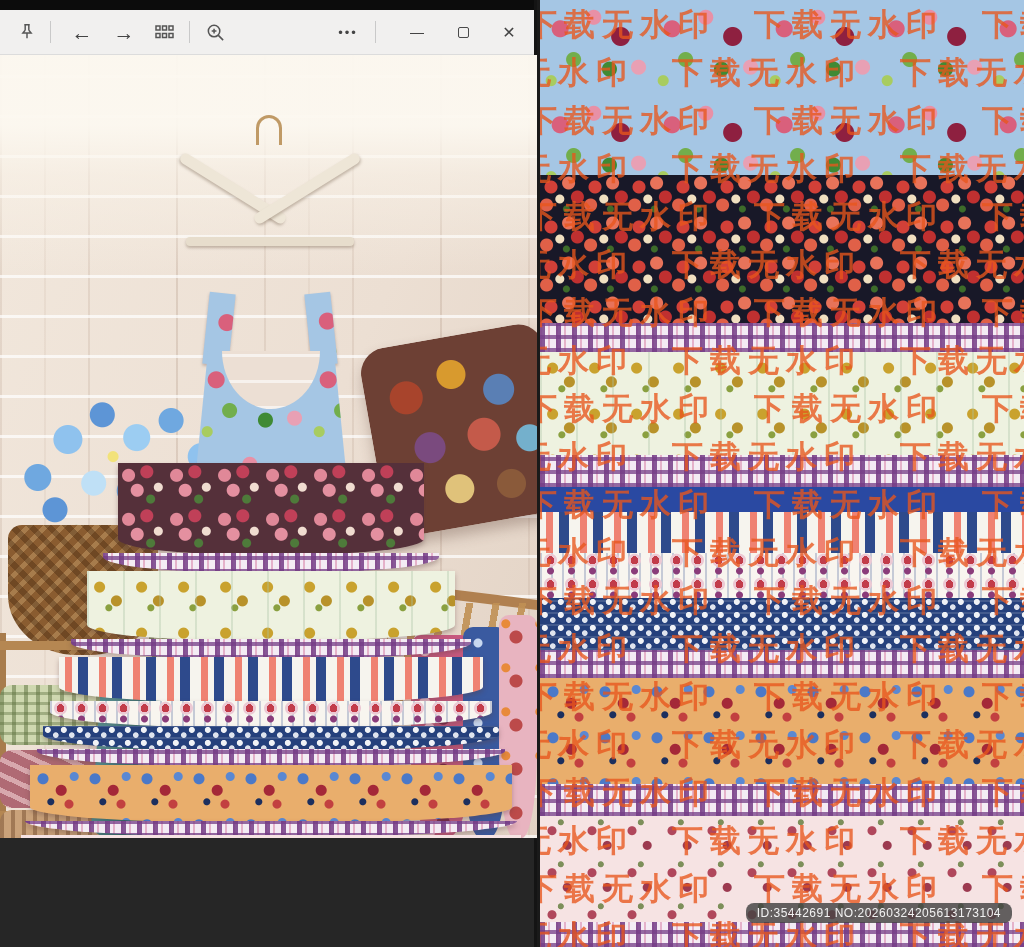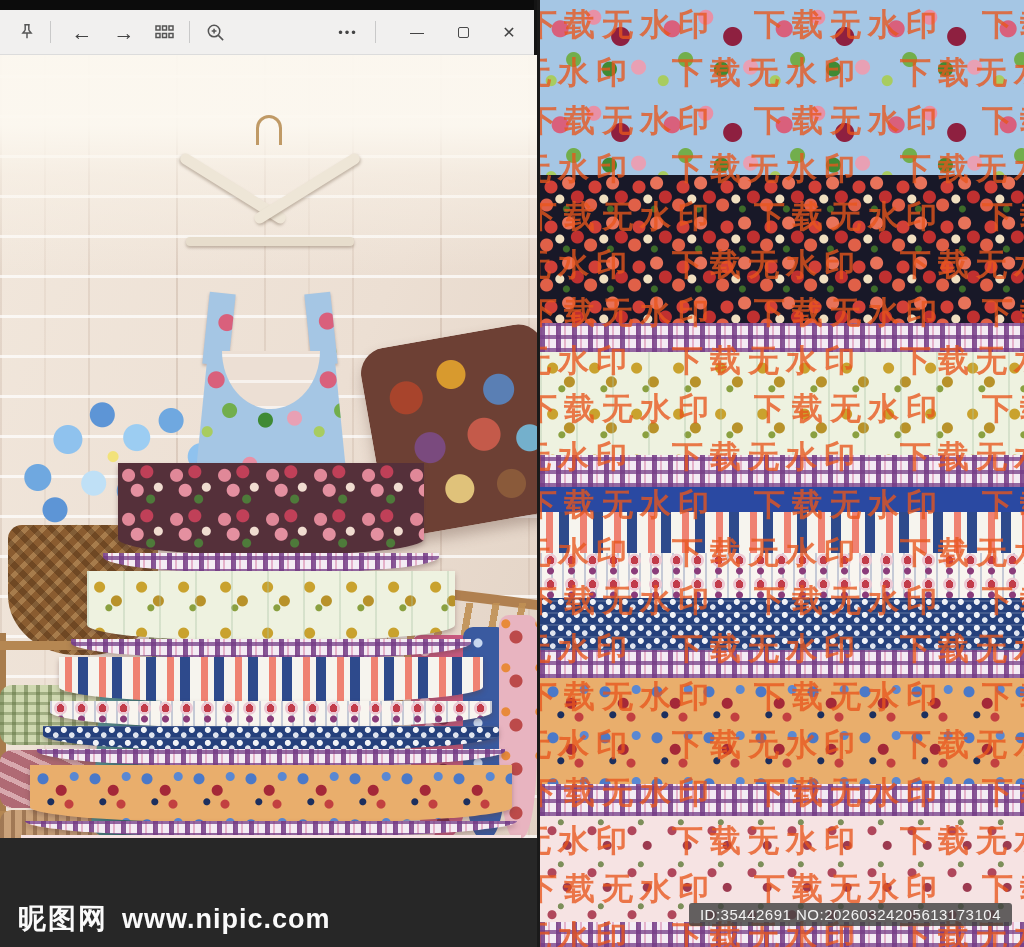--- a/index.html
+++ b/index.html
@@ -214,21 +214,21 @@
   .site-url { font-size:27px; font-weight:bold; letter-spacing:1px; }
 
   
   .fabric-column { position:absolute; left:540px; top:0; width:484px; height:947px; overflow:hidden;
     background:#1a1a1a; }
   .strip { position:absolute; left:0; width:100%; }
   .wm-overlay { position:absolute; inset:0; pointer-events:none; overflow:hidden; }
   .wm-row { position:absolute; white-space:nowrap; font-size:31px; font-weight:bold;
     letter-spacing:7px; color:rgba(232,86,28,.78); }
   .id-badge { position:absolute; right:12px; top:903px; background:rgba(66,66,66,.82);
-    border-radius:3px; padding:3px 11px; color:#f2f2f2; font-size:15px; letter-spacing:.5px; }
+    border-radius:8px; padding:3px 11px; color:#f2f2f2; font-size:12px; letter-spacing:.5px; }
 </style>
 </head>
 <body>
 
 <div class="stage">
 
   <div class="viewer">
     <div class="win-topstrip"></div>
 
     <div class="toolbar">
@@ -326,26 +326,20 @@
           <div class="tier p-bar-stripes" style="top: 602px; height: 46px; width: 424px; left: 59px;"></div>
           <div class="tier p-dot-rows" style="top: 646px; height: 27px; width: 442px; left: 50px;"></div>
           <div class="tier p-navy-dots" style="top: 671px; height: 25px; width: 456px; left: 43px;"></div>
           <div class="tier p-plaid" style="top: 694px; height: 18px; width: 468px; left: 37px;"></div>
           <div class="tier p-orange-floral" style="top: 710px; height: 58px; width: 482px; left: 30px;"></div>
           <div class="tier p-plaid" style="top: 766px; height: 16px; width: 492px; left: 25px;"></div>
           <div class="tier p-pink-sprigs" style="top: 780px; height: 44px; width: 500px; left: 21px;"></div>
         </div>
     </div>
 
-    <div class="footer">
-      <div class="footer-inner">
-        <span class="site-name">昵图网</span>
-        <span class="site-url">www.nipic.com</span>
-      </div>
-    </div>
   </div>
 
   <div class="fabric-column">
 
     <div class="strip p-blue-floral" style="top: 0px; height: 175px;"></div>
       <div class="strip p-red-roses" style="top: 175px; height: 148px;"></div>
       <div class="strip p-plaid" style="top: 323px; height: 29px;"></div>
       <div class="strip p-cream-sprigs" style="top: 352px; height: 103px;"></div>
       <div class="strip p-plaid" style="top: 455px; height: 32px;"></div>
       <div class="strip p-blue-paisley" style="top: 487px; height: 25px;"></div>

